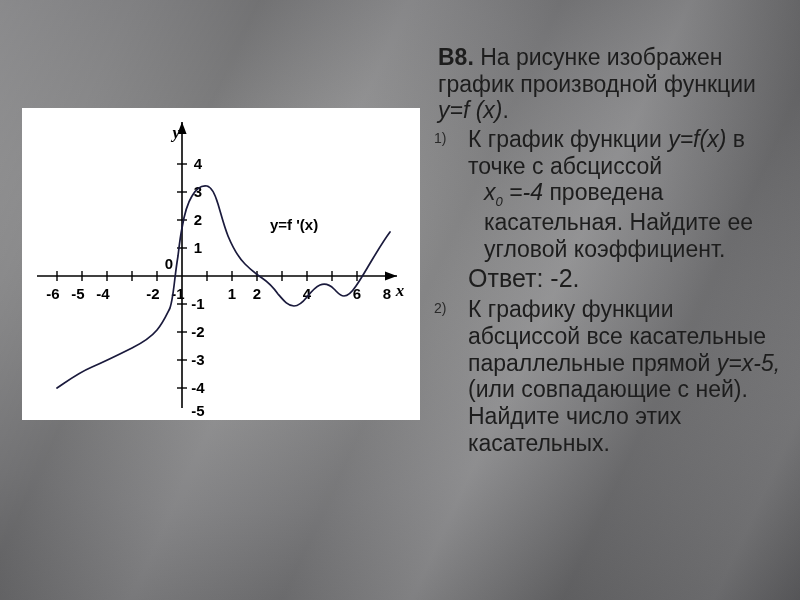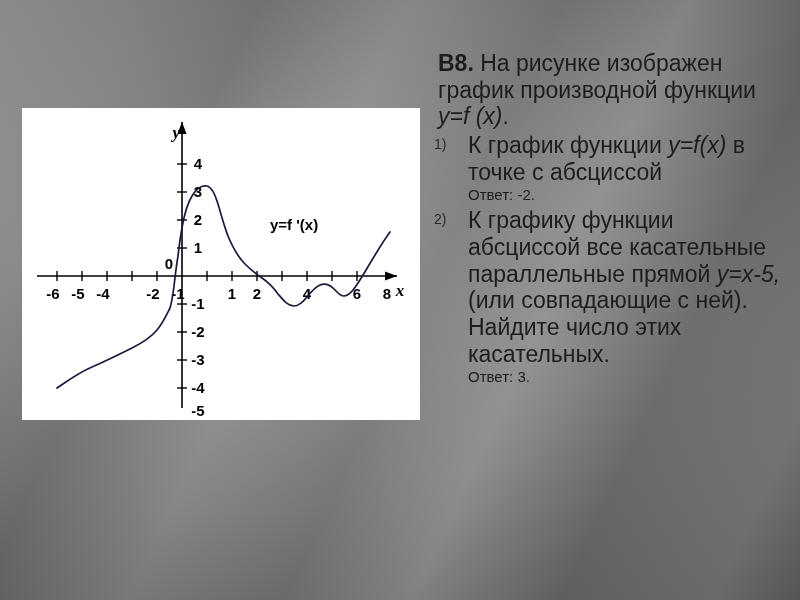--- a/index.html
+++ b/index.html
@@ -52,40 +52,39 @@
   }
   .para {
     font-size: 21.5px;
     line-height: 1.16;
     margin: 0 0 2px 0;
     position: relative;
   }
   .para-head {
     padding-left: 8px;
     text-indent: 0;
-    margin-top: 6px;
   }
   .para-head b {
     font-weight: bold;
   }
   .li {
     position: relative;
     padding-left: 38px;
     margin-bottom: 1px;
   }
   .li .marker {
     position: absolute;
     left: 4px;
     top: 4px;
     font-size: 14px;
     color: #2a2a2a;
   }
   .ans {
     padding-left: 38px;
-    font-size: 15px;
+    font-size: 25px;
     line-height: 1.2;
     margin: 1px 0 3px 0;
   }
   .ital {
     font-style: italic;
   }
   .sub {
     font-size: 13px;
     vertical-align: sub;
     font-style: italic;
@@ -206,25 +205,27 @@
 
   <div id="text-col">
 
     <p class="para para-head big">
       <b>В8.</b><span> На рисунке изображен график производной функции </span><span class="ital">y=f (x)</span><span>.</span>
     </p>
 
     <div class="para li big">
       <span class="marker">1)</span>
       <span>К график функции </span><span class="ital">y=f(x)</span><span> в точке с абсциссой</span>
+      <span class="indent-line">
+        <span class="ital">x</span><span class="sub">0</span><span class="ital"> =-4</span><span> проведена касательная. Найдите ее угловой коэффициент.</span>
+      </span>
     </div>
 
     <p class="ans">Ответ: -2.</p>
 
     <div class="para li big">
       <span class="marker">2)</span>
       <span>К графику функции абсциссой все касательные параллельные прямой </span><span class="ital">y=x-5,</span><span>(или совпадающие с ней). Найдите число этих касательных.</span>
     </div>
 
-    <p class="ans"> Ответ: 3.</p>
 
   </div>
 </div>
 
 </body></html>

